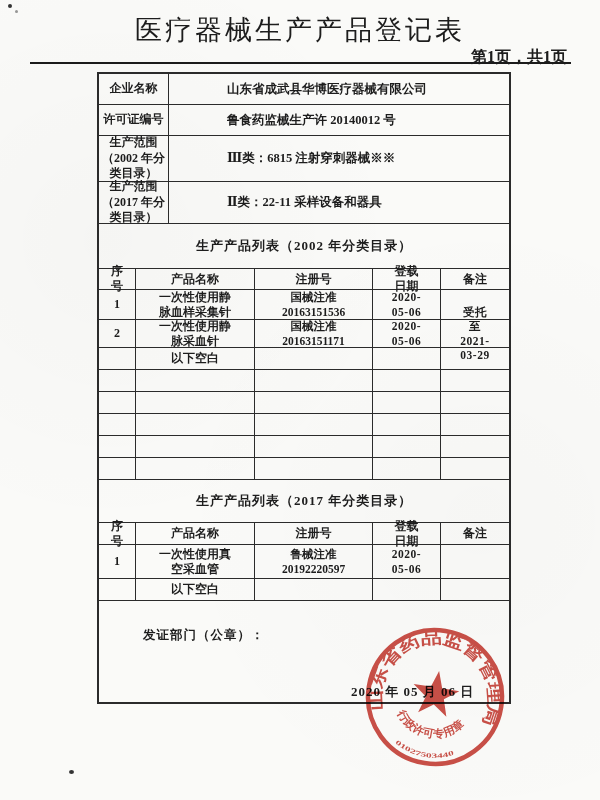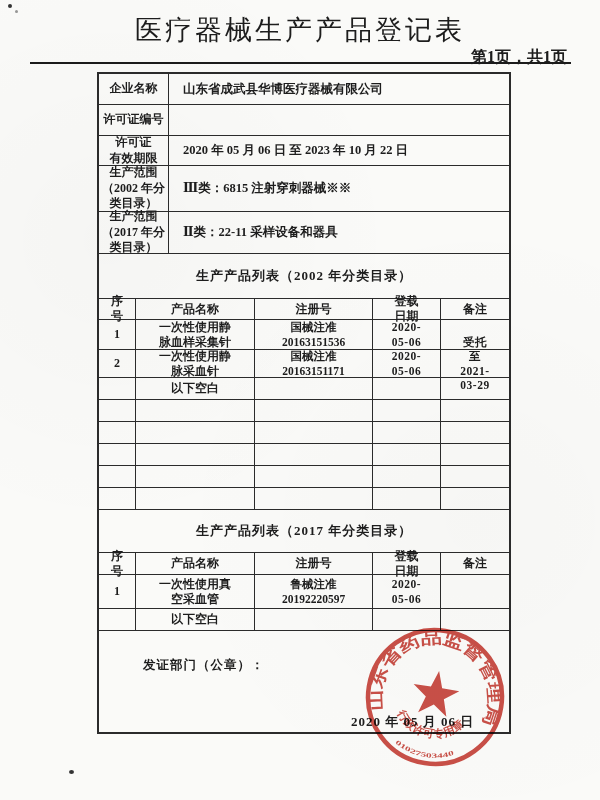--- a/index.html
+++ b/index.html
@@ -22,21 +22,21 @@
     position:absolute;top:12px;left:0;width:100%;
     text-align:center;font-size:27px;font-weight:400;letter-spacing:3px;
   }
   .page-info{position:absolute;top:47px;right:33px;font-size:16px;}
   .rule{position:absolute;top:62px;left:30px;width:541px;height:2px;background:#1b1b1b;}
 
   .form{
     position:absolute;left:97px;top:72px;width:414px;
     border:2px solid var(--ln);box-sizing:border-box;
   }
-  .irow{display:flex;border-bottom:1px solid var(--ln);box-sizing:border-box;}
+  .irow{display:flex;border-bottom:1px solid var(--ln);box-sizing:border-box;gap:44px;}
   .ilabel{
     width:70px;border-right:1px solid var(--ln);
     display:flex;align-items:center;justify-content:center;
     text-align:center;font-size:12px;white-space:pre-line;line-height:1.3;
     box-sizing:border-box;
   }
   .ivalue{flex:1;display:flex;align-items:center;padding-left:14px;font-size:12.5px;box-sizing:border-box;}
 
   .band{
     border-bottom:1px solid var(--ln);box-sizing:border-box;
@@ -78,25 +78,21 @@
 <div class="rule"></div>
 
 <div class="form">
 
   <div class="irow" style="height:31px">
     <div class="ilabel">企业名称</div>
     <div class="ivalue">山东省成武县华博医疗器械有限公司</div>
   </div>
   <div class="irow" style="height:31px">
     <div class="ilabel">许可证编号</div>
-  </div>
-  <div class="irow" style="height:30px">
-    <div class="ilabel">许可证
-有效期限</div>
-    <div class="ivalue">2020 年 05 月 06 日  至 2023 年 10 月 22 日</div>
+    <div class="ivalue">鲁食药监械生产许 20140012 号</div>
   </div>
   <div class="irow" style="height:46px">
     <div class="ilabel">生产范围
 （2002 年分
 类目录）</div>
     <div class="ivalue">Ⅲ类：6815 注射穿刺器械※※</div>
   </div>
   <div class="irow" style="height:42px">
     <div class="ilabel">生产范围
 （2017 年分

